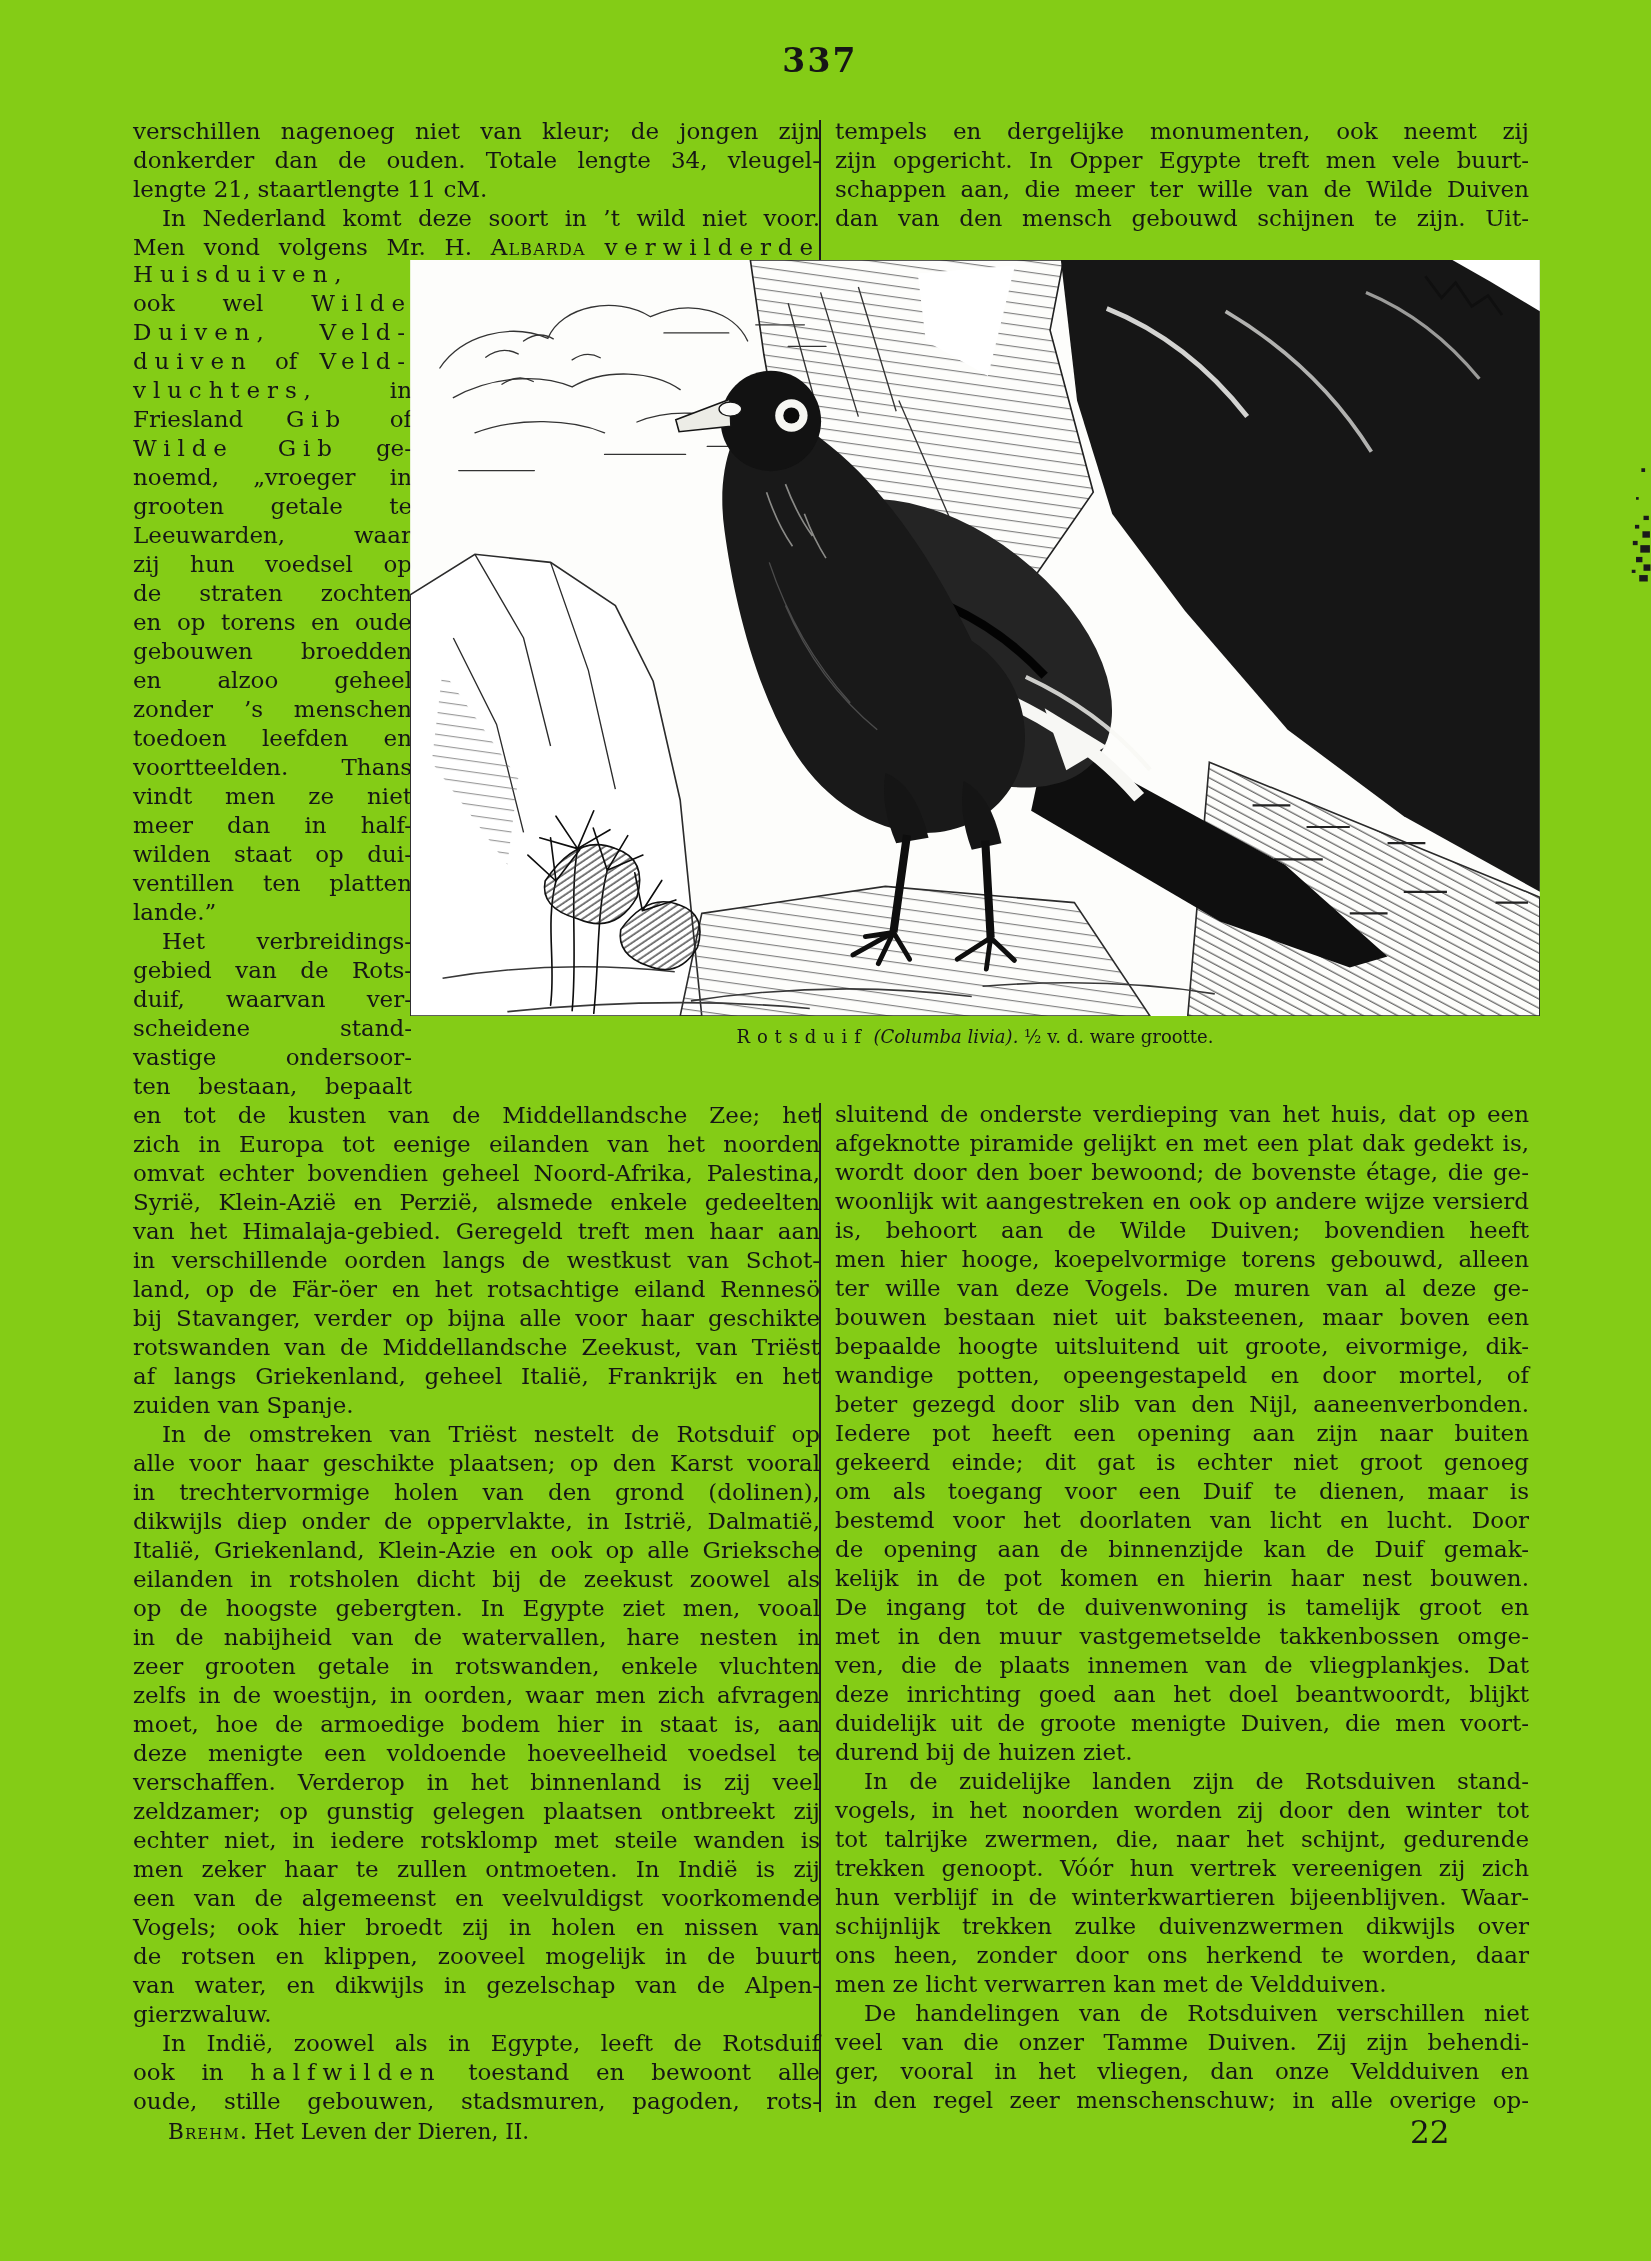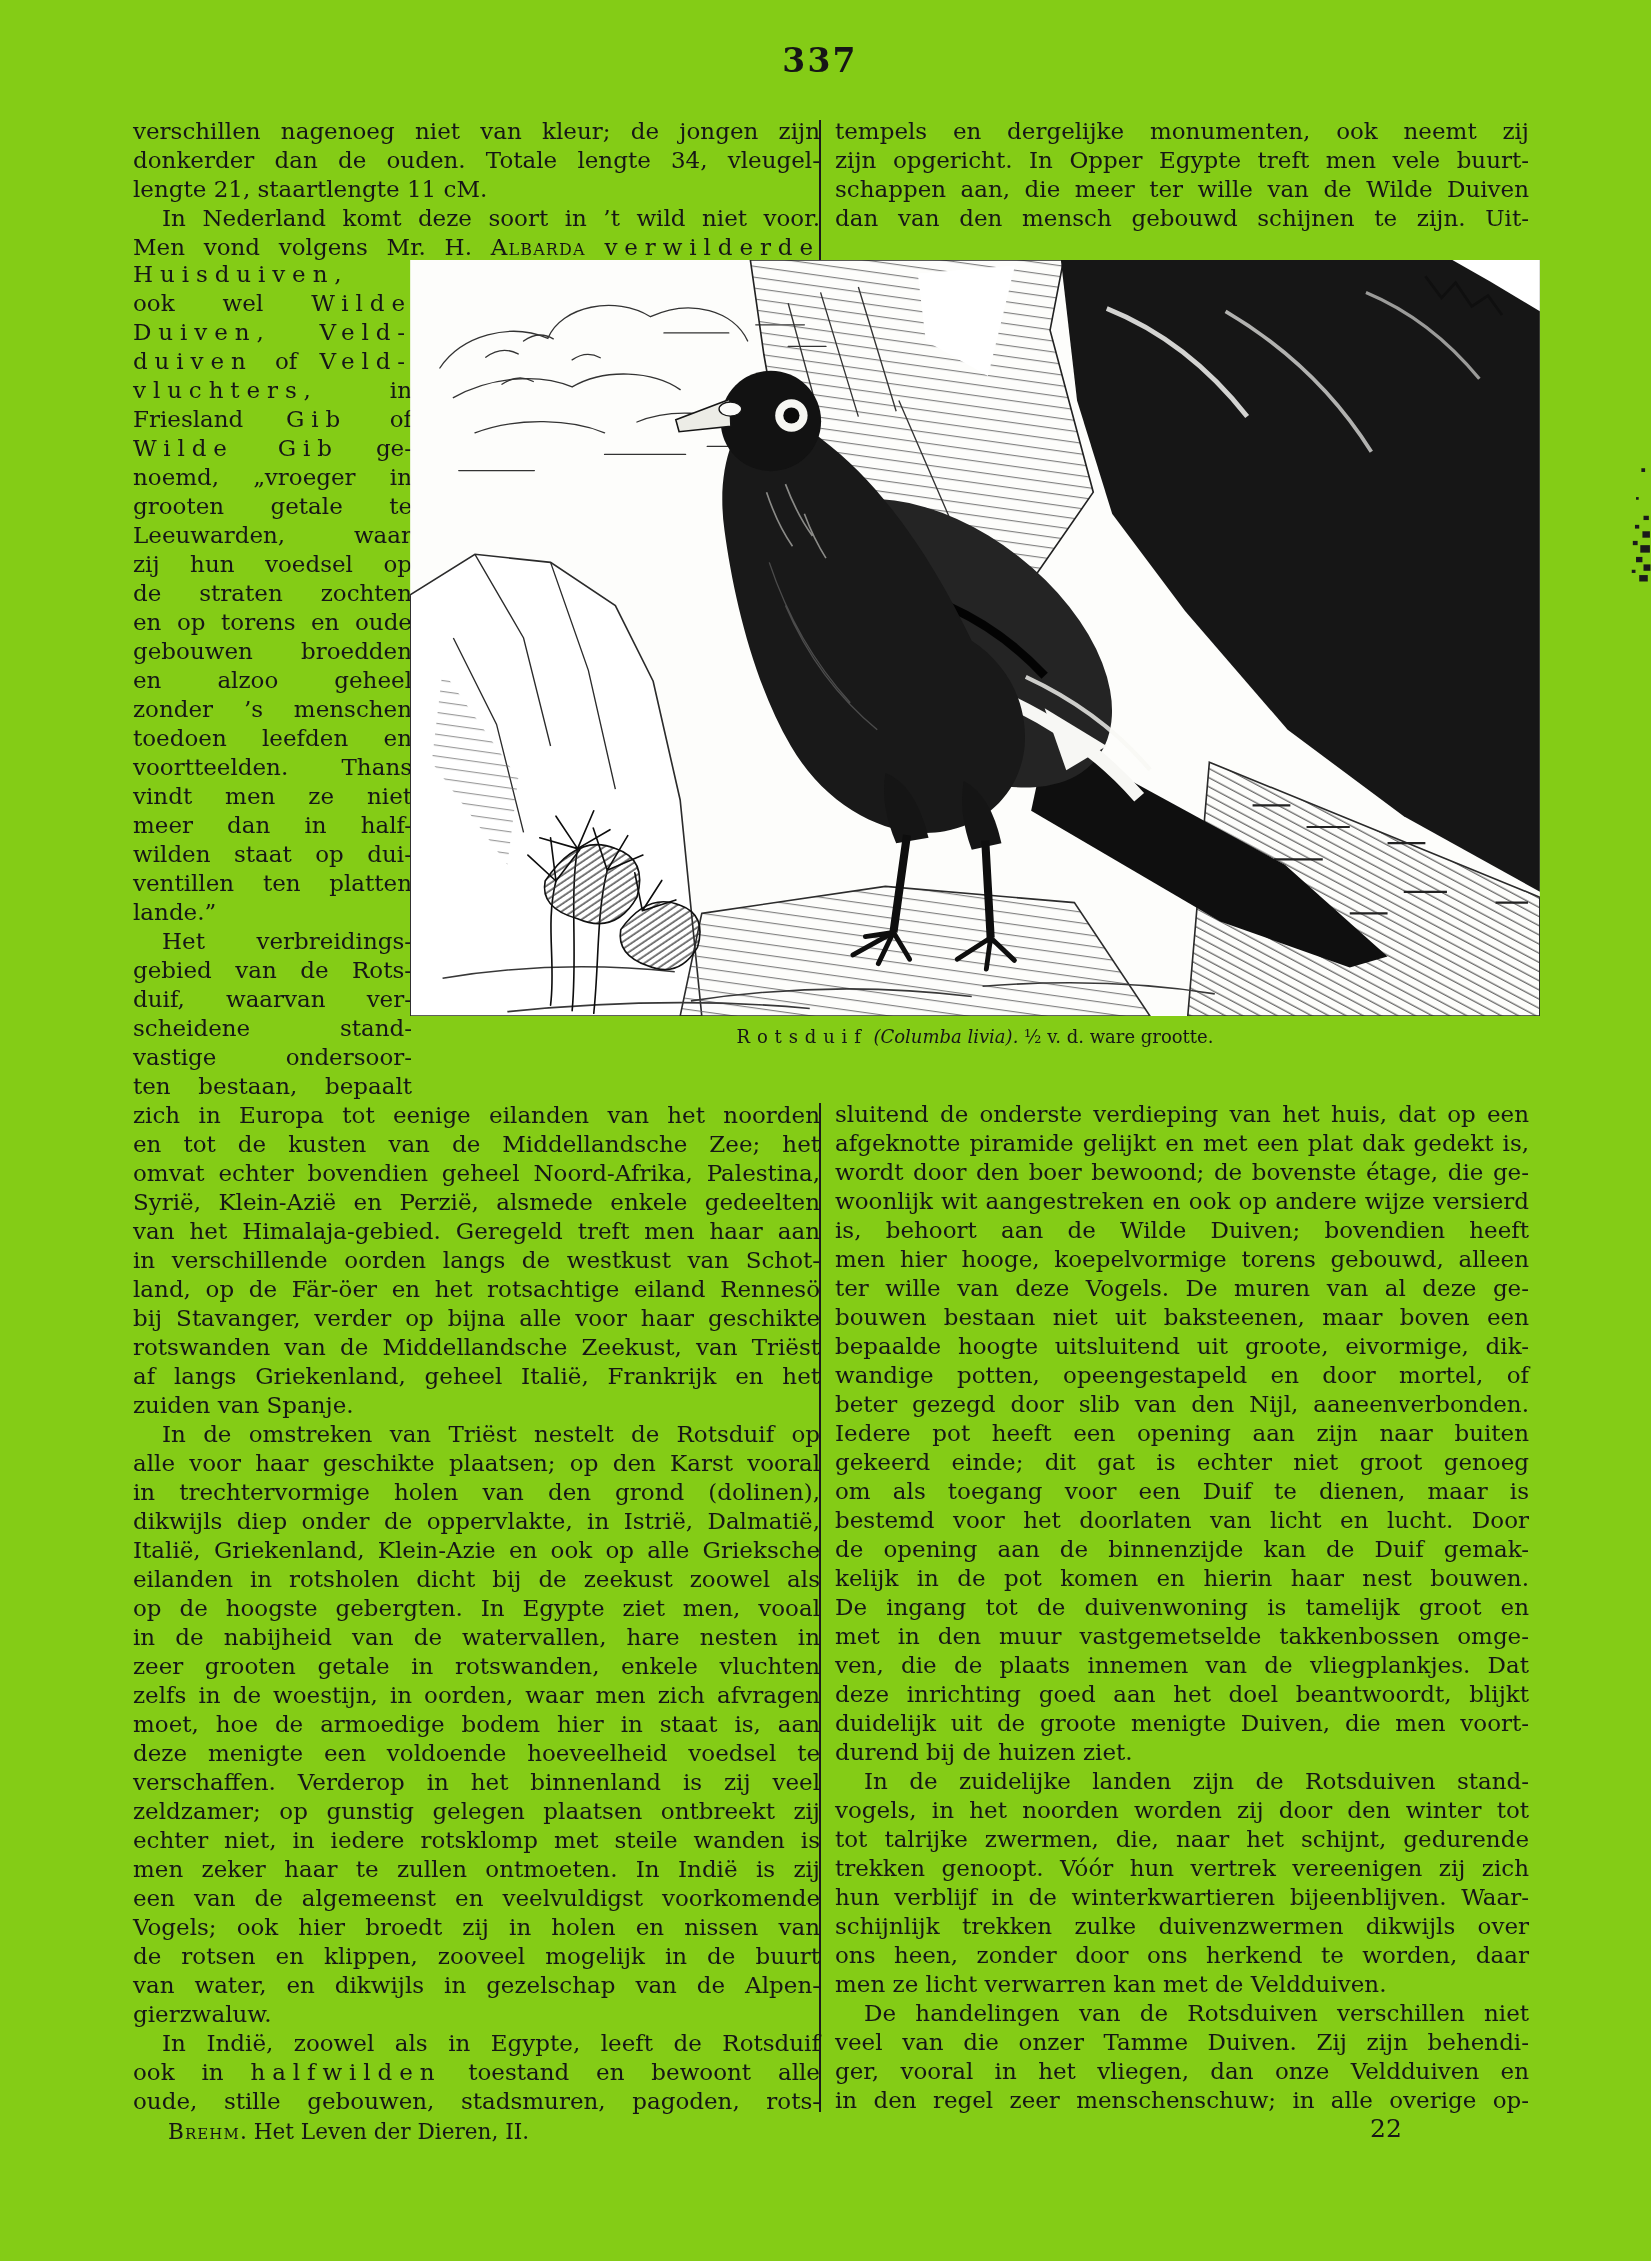--- a/index.html
+++ b/index.html
@@ -25,21 +25,21 @@
   #lb{left:133px;top:1101px;width:687px;}
   #rt{left:835px;top:117px;width:694px;}
   #rb{left:835px;top:1100px;width:694px;}
   #fig{position:absolute;left:410px;top:260px;width:1130px;height:756px;}
   #fig svg{display:block;width:100%;height:100%;}
   #cap{position:absolute;left:410px;top:1025px;width:1130px;font-size:18px;line-height:24px;}
   #cap .line{text-align:center;text-align-last:center;}
   #cap .g{letter-spacing:.38em;}
   #footer{position:absolute;left:168px;top:2119px;width:594px;font-size:21.6px;}
   #footer .line{text-align:left;text-align-last:left;}
-  #pgbot{position:absolute;left:1370px;top:2114px;font-size:25px;}
+  #pgbot{position:absolute;left:1410px;top:2114px;font-size:31px;}
   #smudge{position:absolute;left:1620px;top:465px;width:31px;height:124px;}
 </style>
 </head>
 <body>
 
 <div class="page">
 
   <div id="pgtop">337</div>
 
   <div id="rule1" class="rule"></div>
@@ -77,22 +77,22 @@
       <div class="line">ventillen ten platten</div>
       <div class="line end">lande.”</div>
       <div class="line ind">Het verbreidings-</div>
       <div class="line">gebied van de Rots-</div>
       <div class="line">duif, waarvan ver-</div>
       <div class="line">scheidene stand-</div>
       <div class="line">vastige ondersoor-</div>
       <div class="line">ten bestaan, bepaalt</div>
     </div>
   <div id="lb" class="tb">
+      <div class="line">en tot de kusten van de Middellandsche Zee; het</div>
       <div class="line">zich in Europa tot eenige eilanden van het noorden</div>
-      <div class="line">en tot de kusten van de Middellandsche Zee; het</div>
       <div class="line">omvat echter bovendien geheel Noord-Afrika, Palestina,</div>
       <div class="line">Syrië, Klein-Azië en Perzië, alsmede enkele gedeelten</div>
       <div class="line">van het Himalaja-gebied. Geregeld treft men haar aan</div>
       <div class="line">in verschillende oorden langs de westkust van Schot-</div>
       <div class="line">land, op de Fär-öer en het rotsachtige eiland Rennesö</div>
       <div class="line">bij Stavanger, verder op bijna alle voor haar geschikte</div>
       <div class="line">rotswanden van de Middellandsche Zeekust, van Triëst</div>
       <div class="line">af langs Griekenland, geheel Italië, Frankrijk en het</div>
       <div class="line end">zuiden van Spanje.</div>
       <div class="line ind">In de omstreken van Triëst nestelt de Rotsduif op</div>

